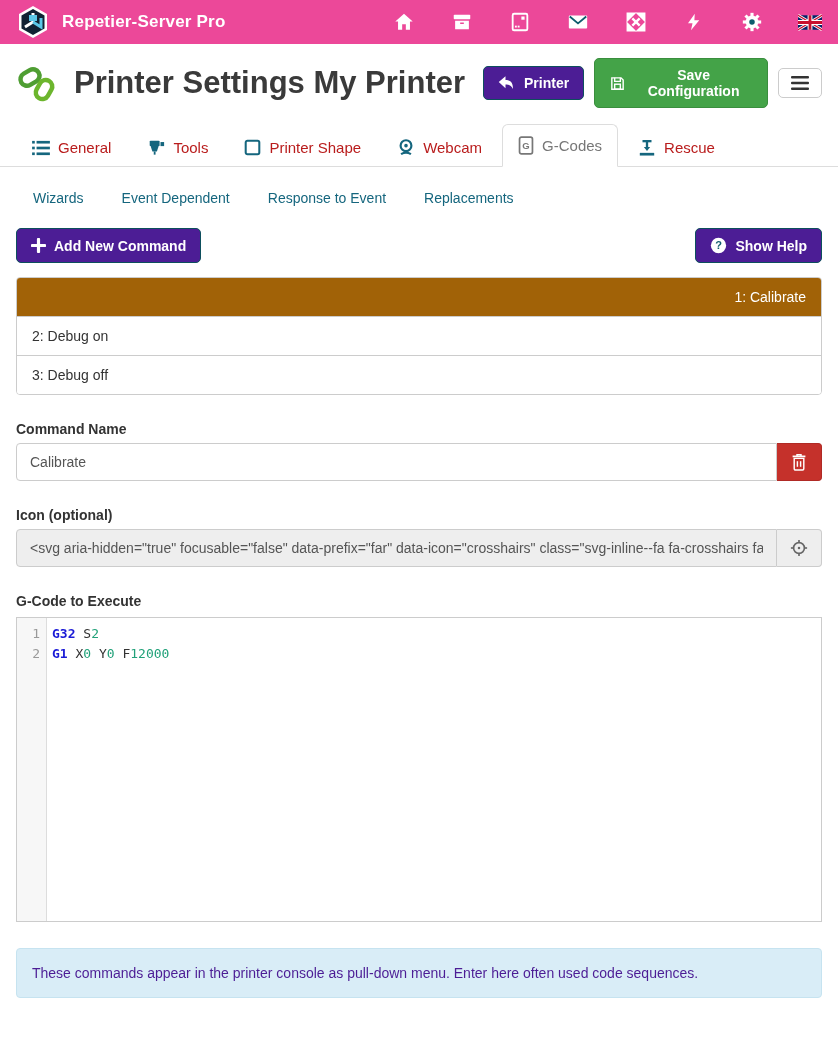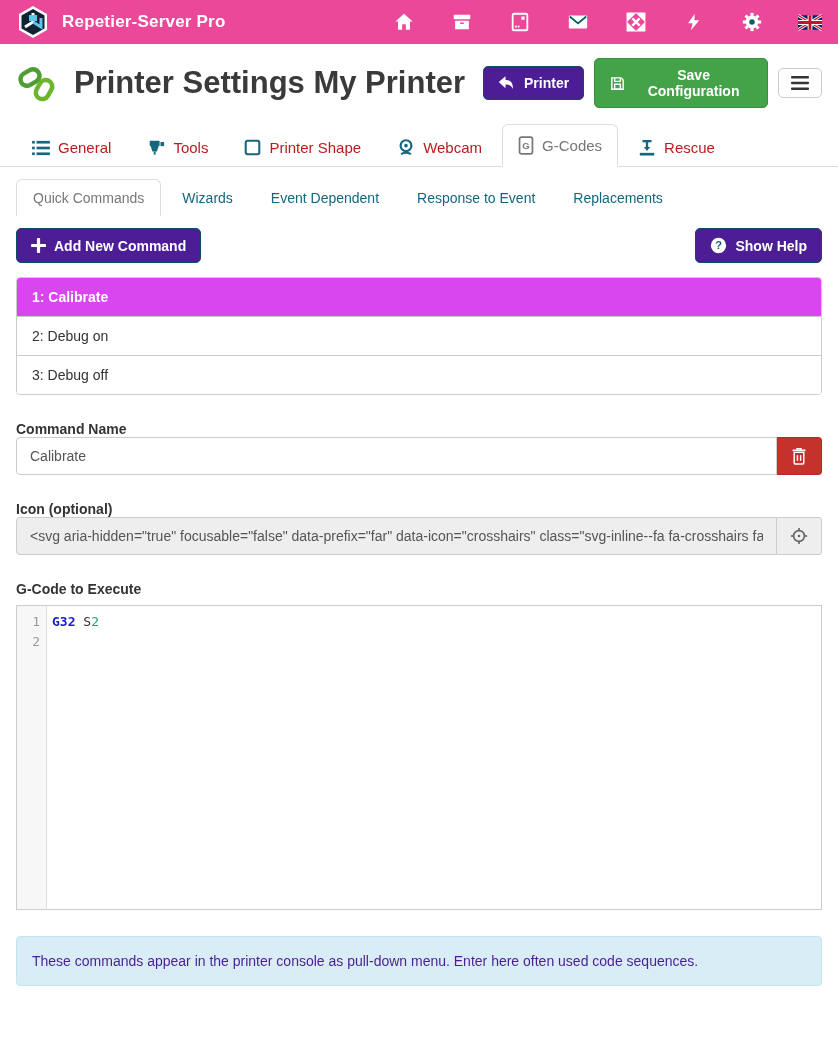--- a/index.html
+++ b/index.html
@@ -29,24 +29,24 @@
   .subtabs { display:flex; align-items:flex-end; padding:12px 16px 0 16px; gap:4px; }
   .subtab { padding:10px 16px; font-size:14px; color:#15667e; cursor:pointer;
     border:1px solid transparent; border-bottom:none; border-radius:6px 6px 0 0; }
   .subtab.active { background:#fff; border-color:#ddd; color:#777; }
   
   .cmd-toolbar { display:flex; padding:12px 16px 0 16px; }
   
   .list-group { margin:14px 16px 0 16px; border:1px solid #ccc; border-radius:4px; overflow:hidden; }
   .list-item { padding:11px 15px; font-size:14px; color:#333; background:#fff; border-top:1px solid #ccc; cursor:pointer; }
   .list-item:first-child { border-top:none; }
-  .list-item.selected { background:#d946ef; color:#fff; font-weight:bold; }
+  .list-item.selected { background:#a16207; color:#fff; font-weight:normal;text-align:right; }
   
   .form-label { margin:26px 16px 0 16px; font-size:14px; font-weight:bold; color:#333; }
-  .input-group { display:flex; margin:0 16px 0 16px;align-items:center; }
+  .input-group { display:flex; margin:6px 16px 0 16px;align-items:center; }
   .text-input { flex:1; height:38px; border:1px solid #ccc; border-radius:4px 0 0 4px; padding:0 13px;
     font-size:14px; color:#555; background:#fff; outline:none; font-family:"Liberation Sans",sans-serif; }
   .text-input.readonly { background:#eee; }
   .addon-btn { width:45px; height:38px; display:flex; align-items:center; justify-content:center;
     border:1px solid #ccc; border-left:none; border-radius:0 4px 4px 0; cursor:pointer; }
   .addon-red { background:#c5312b; border-color:#b02a25; }
   .addon-grey { background:#eee; }
   
   .editor { display:flex; margin:8px 16px 0 16px; border:1px solid #ccc; height:305px; background:#fff;
     font-family:"DejaVu Sans Mono", monospace; font-size:13px; line-height:20px; }
@@ -241,21 +241,20 @@
         <line x1="5" y1="3.5" x2="15" y2="3.5" stroke-width="2.6"></line>
         <line x1="10" y1="3.5" x2="10" y2="11" stroke-width="2.6"></line>
         <polygon points="6.5,10 13.5,10 10,14.5" stroke="none"></polygon>
       </svg>
     </span>
     <span>Rescue</span>
   </div>
 </div>
 
 <div class="subtabs">
-  <div class="subtab active">Quick Commands</div>
   <div class="subtab">Wizards</div>
   <div class="subtab">Event Dependent</div>
   <div class="subtab">Response to Event</div>
   <div class="subtab">Replacements</div>
 </div>
 
 <div class="cmd-toolbar">
   <button class="btn btn-teal">
     <span>
       <svg width="15" height="15" viewBox="0 0 16 16" fill="#fff">
@@ -315,20 +314,20 @@
     </span>
   </button>
 </div>
 
 <div class="form-label">G-Code to Execute</div>
 <div class="editor">
   <div class="gutter" id="gutter">
       <div class="ln">1</div>
       <div class="ln">2</div>
     </div>
-  <div class="code-area" id="code-area"><div><span class="tok-cmd">G32</span><span class="tok-letter"> S</span><span class="tok-num">2</span></div></div>
+  <div class="code-area" id="code-area"><div><span class="tok-cmd">G32</span><span class="tok-letter"> S</span><span class="tok-num">2</span></div><div><span class="tok-cmd">G1</span><span class="tok-letter"> X</span><span class="tok-num">0</span><span class="tok-letter"> Y</span><span class="tok-num">0</span><span class="tok-letter"> F</span><span class="tok-num">12000</span></div></div>
 </div>
 
 <div class="info-box">These commands appear in the printer console as pull-down menu. Enter here often used code sequences.</div>
 
 <div class="footer">
   
 </div>
 
 </body></html>

